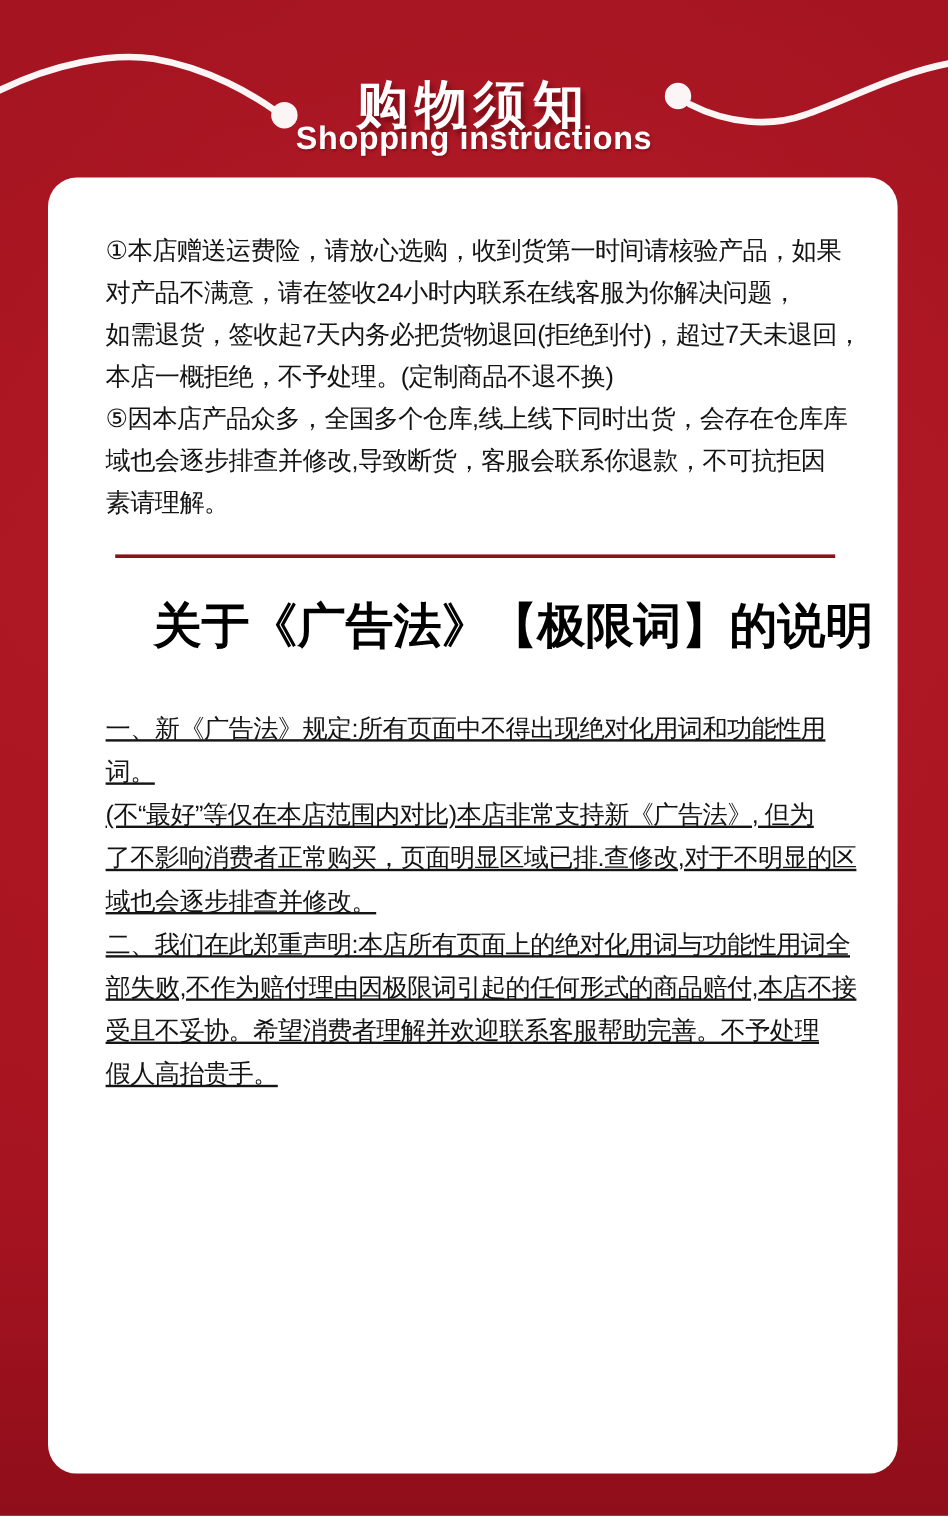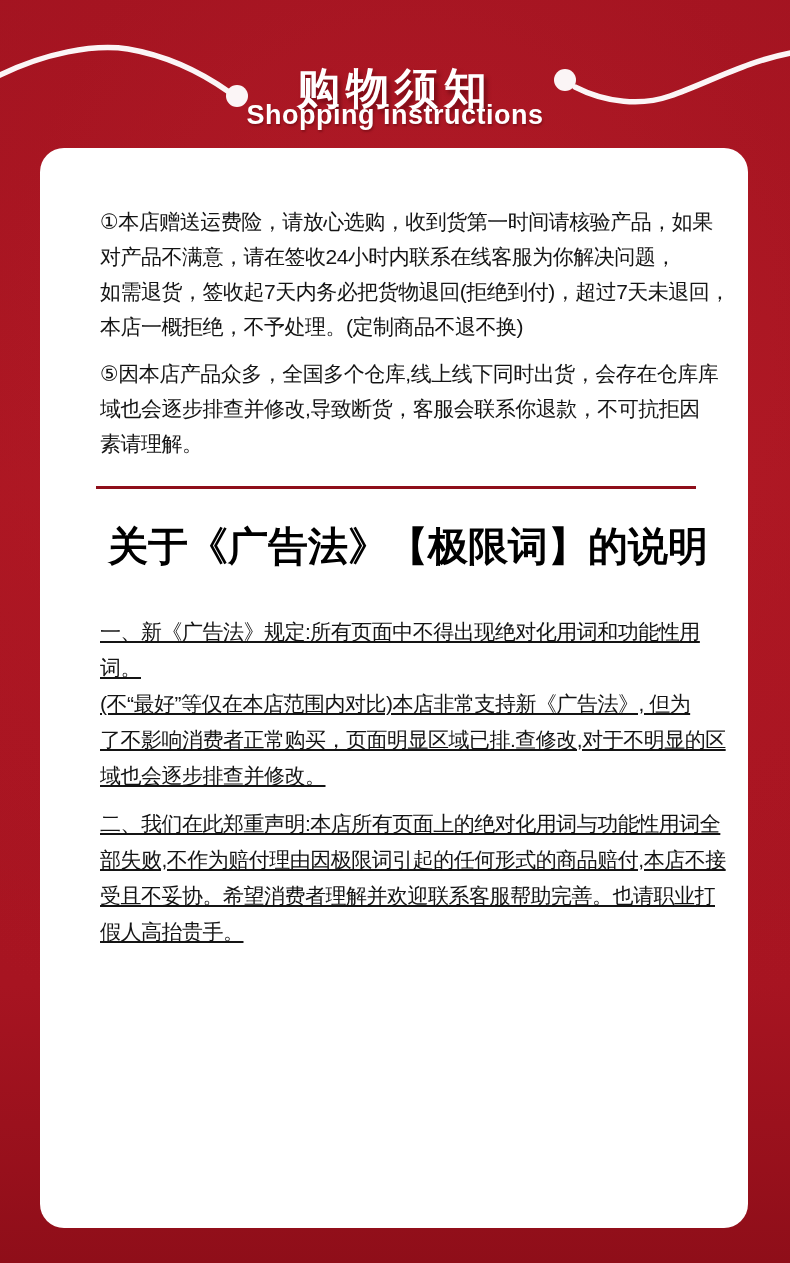--- a/index.html
+++ b/index.html
@@ -30,32 +30,32 @@
     position:absolute;top:100px;left:0;width:100%;text-align:center;
     color:var(--title-color);font-size:27px;line-height:30px;font-weight:bold;
     letter-spacing:.5px;text-shadow:1px 2px 2px rgba(72,0,10,.35);
   }
   .card{
     position:absolute;left:40px;top:148px;width:708px;height:1080px;
     background:var(--card-background);border-radius:24px;
     padding:44px 20px 0 48px;
   }
   .notice p, .adlaw p{
-    margin:12px;width:640px;
+    margin:0;width:640px;
     color:var(--text-color);
     font-size:21px;line-height:35px;letter-spacing:-0.5px;
     white-space:pre-line;
   }
   .adlaw p{line-height:36px;text-decoration:underline;}
   .divider{
     width:600px;height:3px;margin:25px 0 0 8px;
     background:var(--divider-red);border:none;
   }
   .adlaw-heading{
-    margin:33px 0 0 0;width:640px;text-align:center;
+    margin:33px 0 0 0;width:640px;text-align:right;
     color:#000;font-size:40px;line-height:48px;font-weight:bold;
     white-space:nowrap;
   }
   .adlaw p.first{margin-top:44px;}
 </style>
 </head>
 <body>
 
 <svg class="deco" viewBox="0 0 790 170" xmlns="http://www.w3.org/2000/svg">
   <g stroke="#ffffff" fill="none" stroke-linecap="round" opacity="0.96">
@@ -85,16 +85,16 @@
   <div class="divider"></div>
 
   <section class="adlaw">
     <h2 class="adlaw-heading">关于《广告法》【极限词】的说明</h2>
     <p class="first">一、新《广告法》规定:所有页面中不得出现绝对化用词和功能性用词。
 (不“最好”等仅在本店范围内对比)本店非常支持新《广告法》, 但为
 了不影响消费者正常购买，页面明显区域已排.查修改,对于不明显的区
 域也会逐步排查并修改。</p>
     <p>二、我们在此郑重声明:本店所有页面上的绝对化用词与功能性用词全
 部失败,不作为赔付理由因极限词引起的任何形式的商品赔付,本店不接
-受且不妥协。希望消费者理解并欢迎联系客服帮助完善。也请职业打
+受且不妥协。希望消费者理解并欢迎联系客服帮助完善。不予处理
 假人高抬贵手。</p>
   </section>
 </main>
 
 </body></html>

